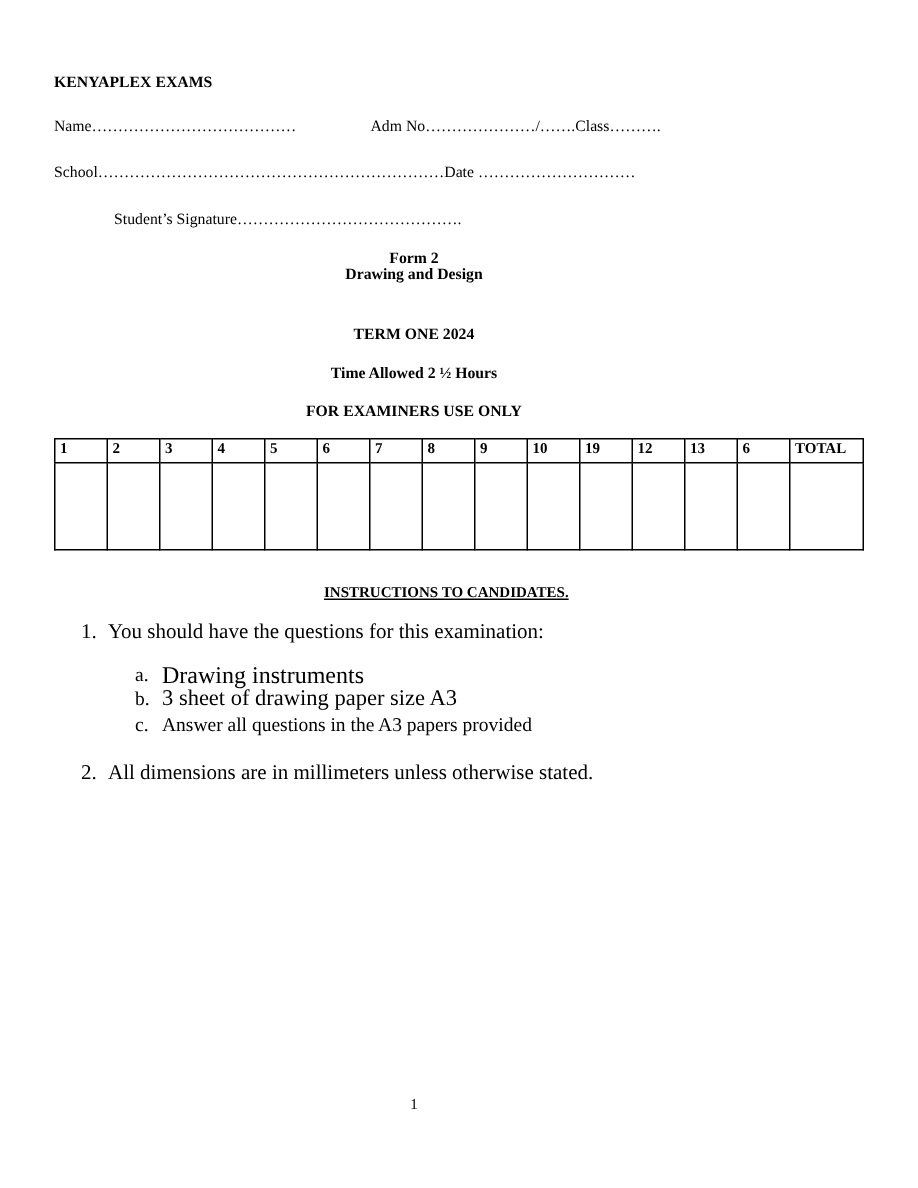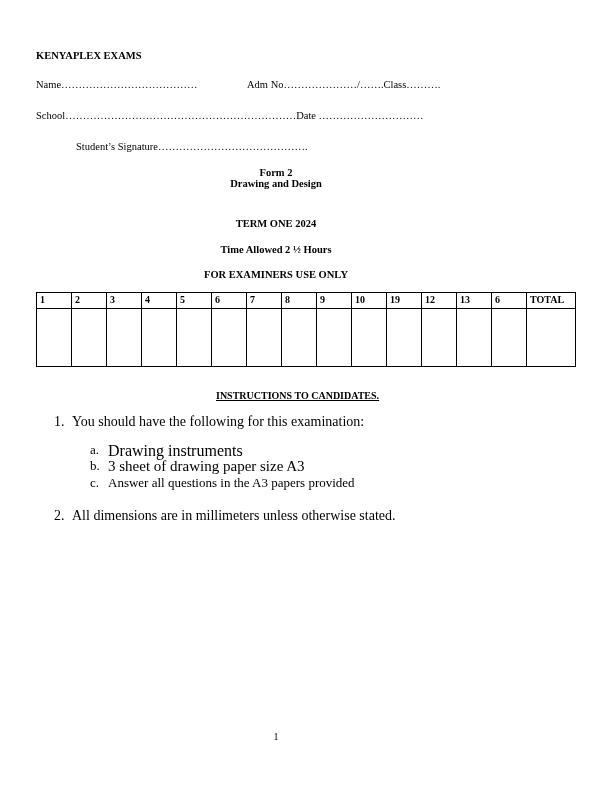--- a/index.html
+++ b/index.html
@@ -65,21 +65,21 @@
     <td></td>
     <td></td>
     <td></td>
   </tr>
 </tbody>
   </table>
 
 <div class="abs instr-title" style="left:216px;top:390px;">INSTRUCTIONS TO CANDIDATES.</div>
 
 <div class="abs big" style="left:54px;top:414px;">1.</div>
-<div class="abs big" style="left:72px;top:414px;">You should have the following for this examination:</div>
+<div class="abs big" style="left:72px;top:414px;">You should have the questions for this examination:</div>
 
 <div class="abs big" style="left:90px;top:442px;font-size:13px;">a.</div>
 <div class="abs big" style="left:108px;top:442px;font-size:16px;text-align:center;">Drawing instruments</div>
 <div class="abs big" style="left:90px;top:458px;font-size:13px;">b.</div>
 <div class="abs big" style="left:108px;top:458px;font-size:15px;">3 sheet of drawing paper size A3</div>
 <div class="abs big" style="left:90px;top:475px;font-size:13px;">c.</div>
 <div class="abs big" style="left:108px;top:475px;font-size:13px;">Answer all questions in the A3 papers provided</div>
 
 <div class="abs big" style="left:54px;top:508px;">2.</div>
 <div class="abs big" style="left:72px;top:508px;">All dimensions are in millimeters unless otherwise stated.</div>

